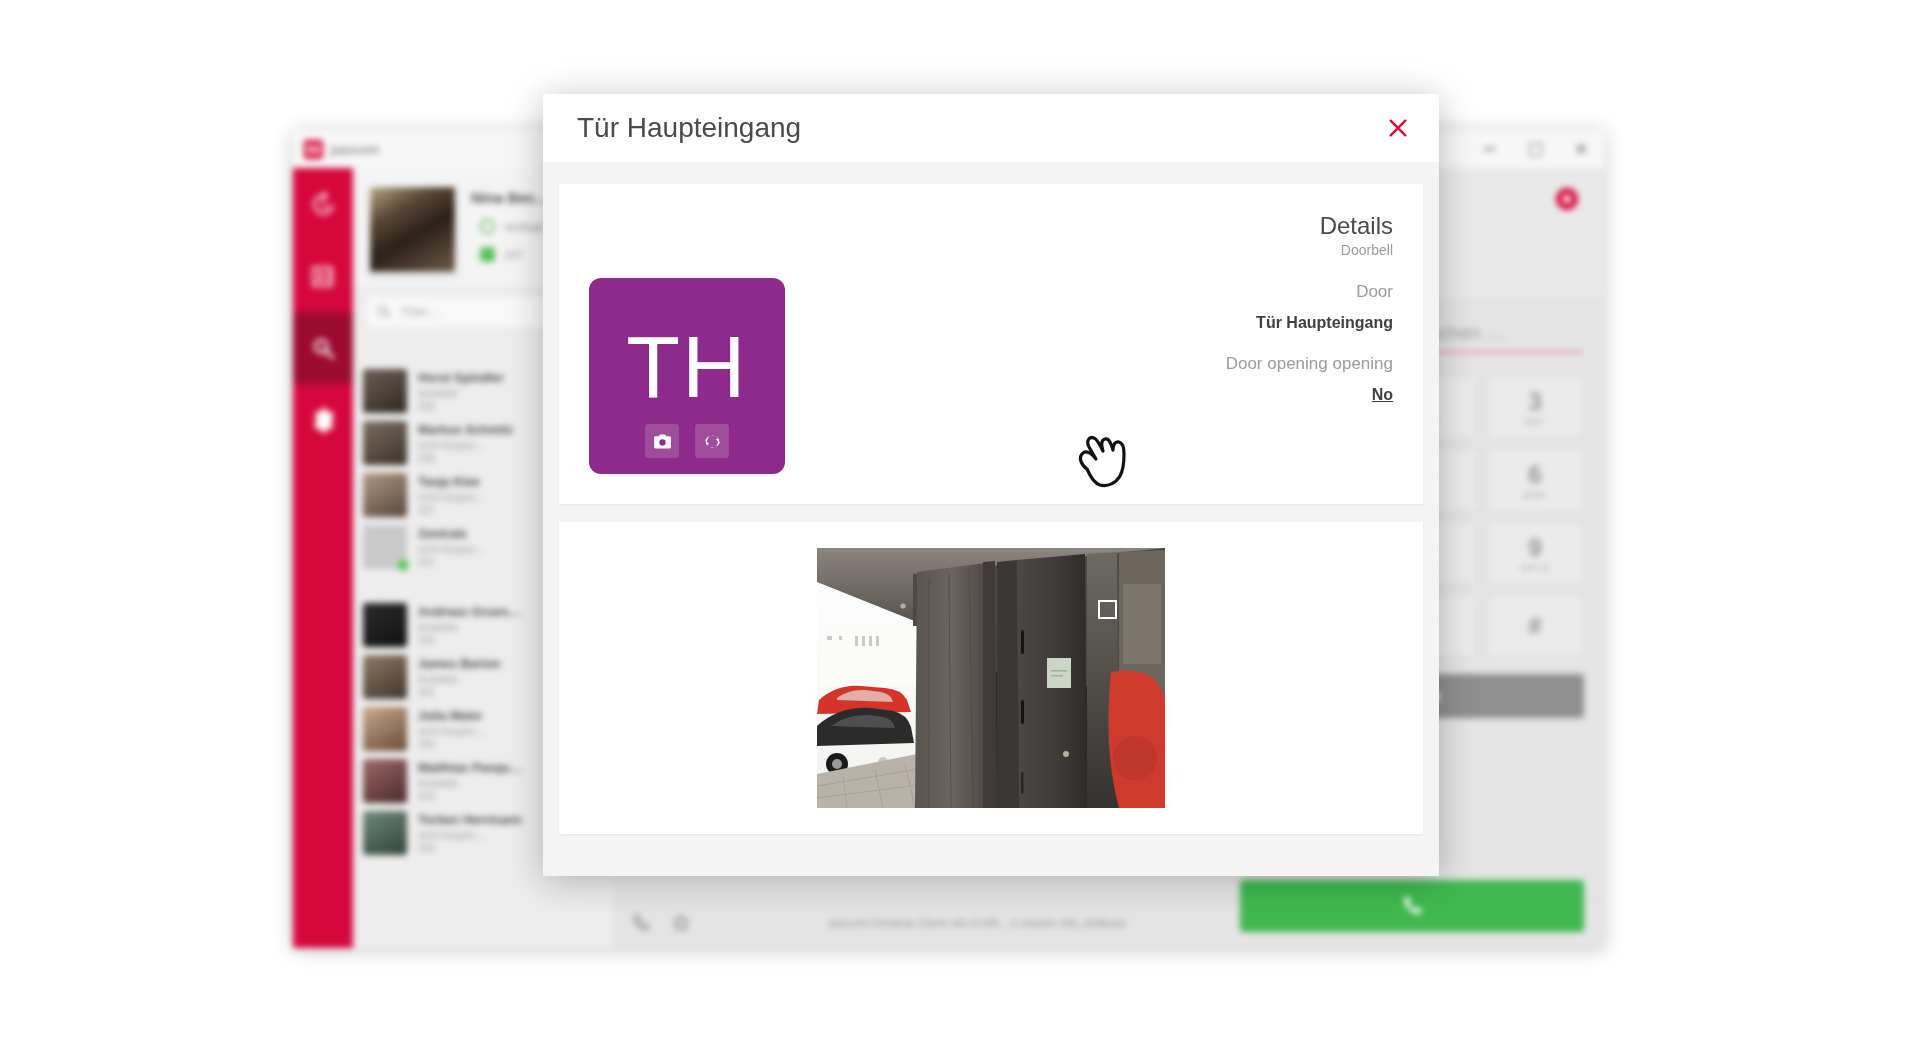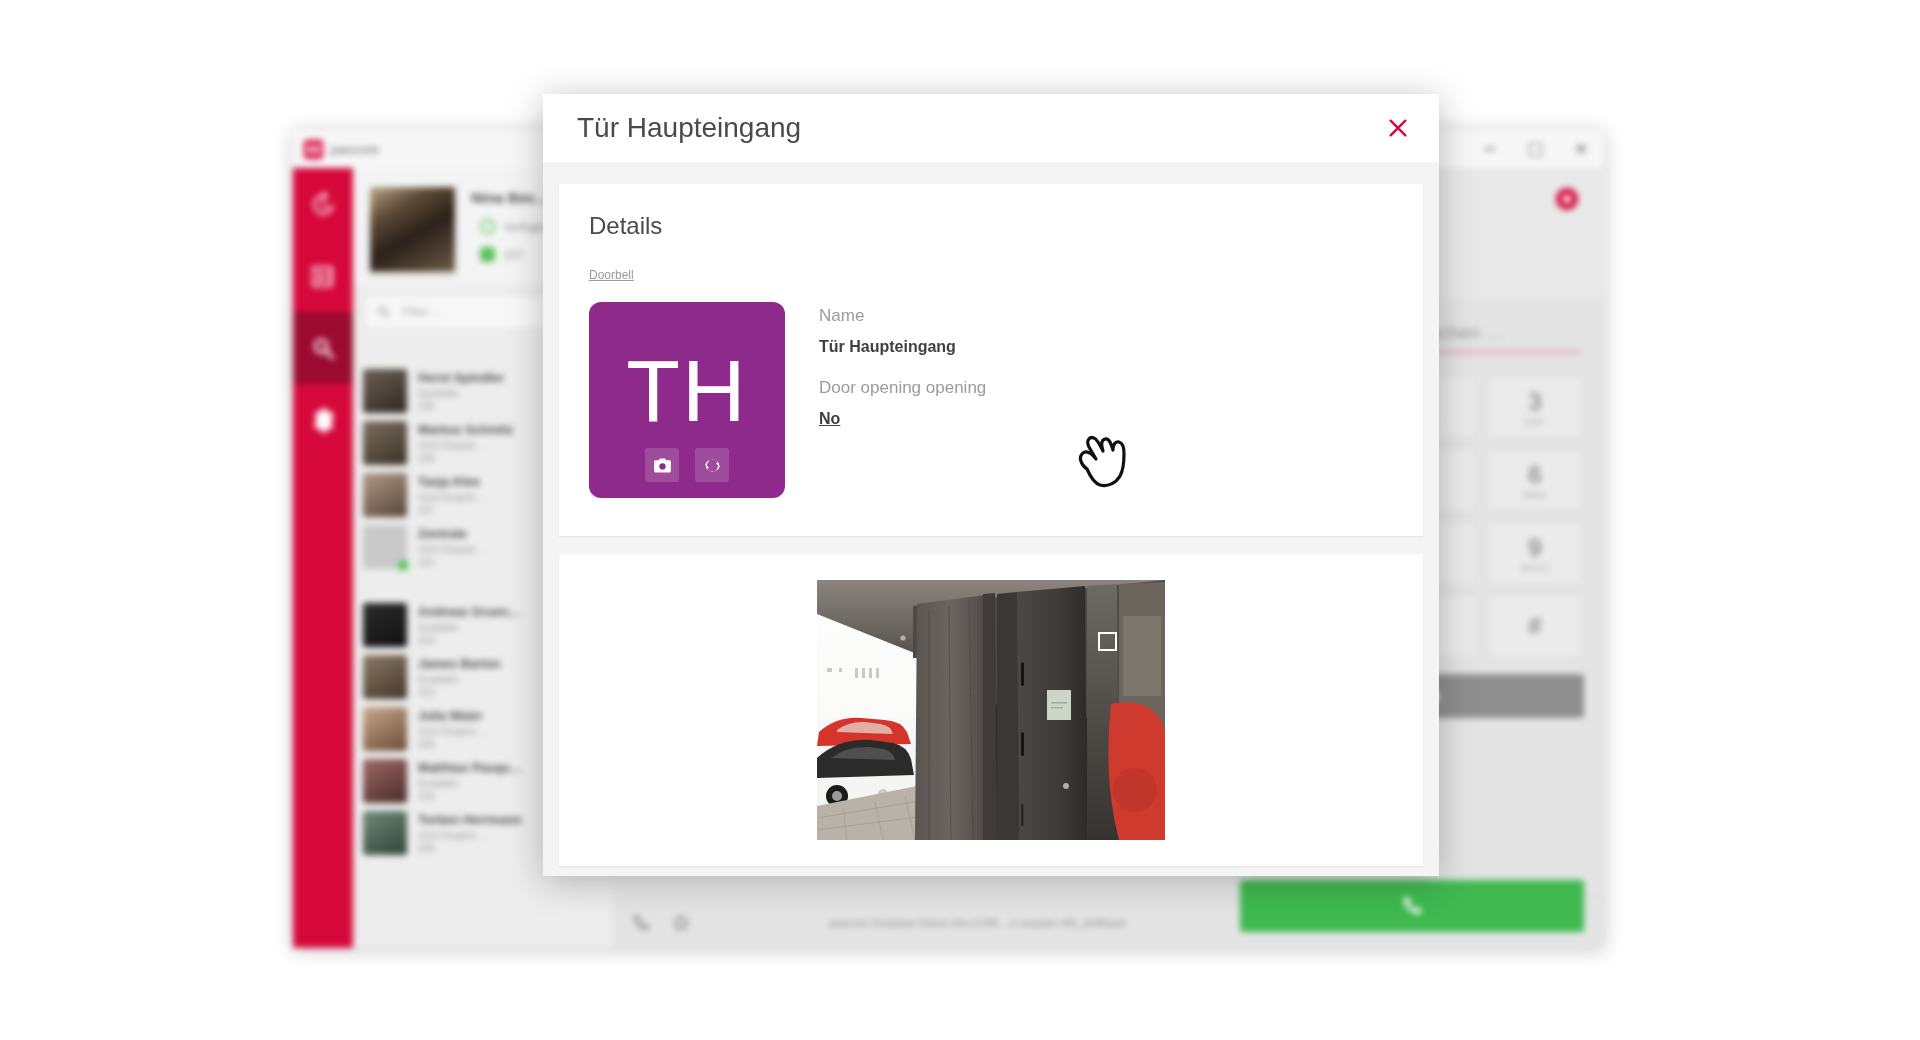--- a/index.html
+++ b/index.html
@@ -295,33 +295,33 @@
     background: #f4f4f4;
     padding: 22px 16px 0 16px;
     box-sizing: border-box;
   }
 
   .card {
     background: #ffffff;
     box-shadow: 0 1px 2px rgba(0,0,0,0.07);
   }
   .card-details {
-    padding: 28px 30px 38px 30px;
+    padding: 28px 30px 30px 30px;
+    text-align: right;
   }
   .details-h {
     font-size: 24px;
     color: #4a4a4a;
     font-weight: normal;
     margin: 0;
   }
   .details-sub {
-    font-size: 12px;
+    font-size: 14px;
     color: #9b9b9b;
-    margin-top: 28px;
-    text-decoration: underline;
+    margin-top: 2px;
   }
 
   .details-row {
     display: flex;
     margin-top: 20px;
   }
   .avatar-tile {
     width: 196px; height: 196px;
     background: #8e2a8b;
     border-radius: 12px;
@@ -681,21 +681,21 @@
               <div class="avatar-act">
                 <svg viewBox="0 0 24 24">
                   <path d="M12 5a7 7 0 0 1 6.3 4h-2.5l4.2 4.6L19.2 9A9 9 0 0 0 3.6 11.2l2.2.3A7 7 0 0 1 12 5z"></path>
                   <path d="M12 19a7 7 0 0 1-6.3-4h2.5L4 10.4 4.8 15A9 9 0 0 0 20.4 12.8l-2.2-.3A7 7 0 0 1 12 19z"></path>
                 </svg>
               </div>
             </div>
           </div>
 
           <div class="fields">
-            <div class="field-label">Name</div>
+            <div class="field-label">Door</div>
             <div class="field-value">Tür Haupteingang</div>
 
 
             <div class="field-label">Door opening opening</div>
             <div class="field-value">No</div>
           </div>
 
         </div>
       </div>
 

